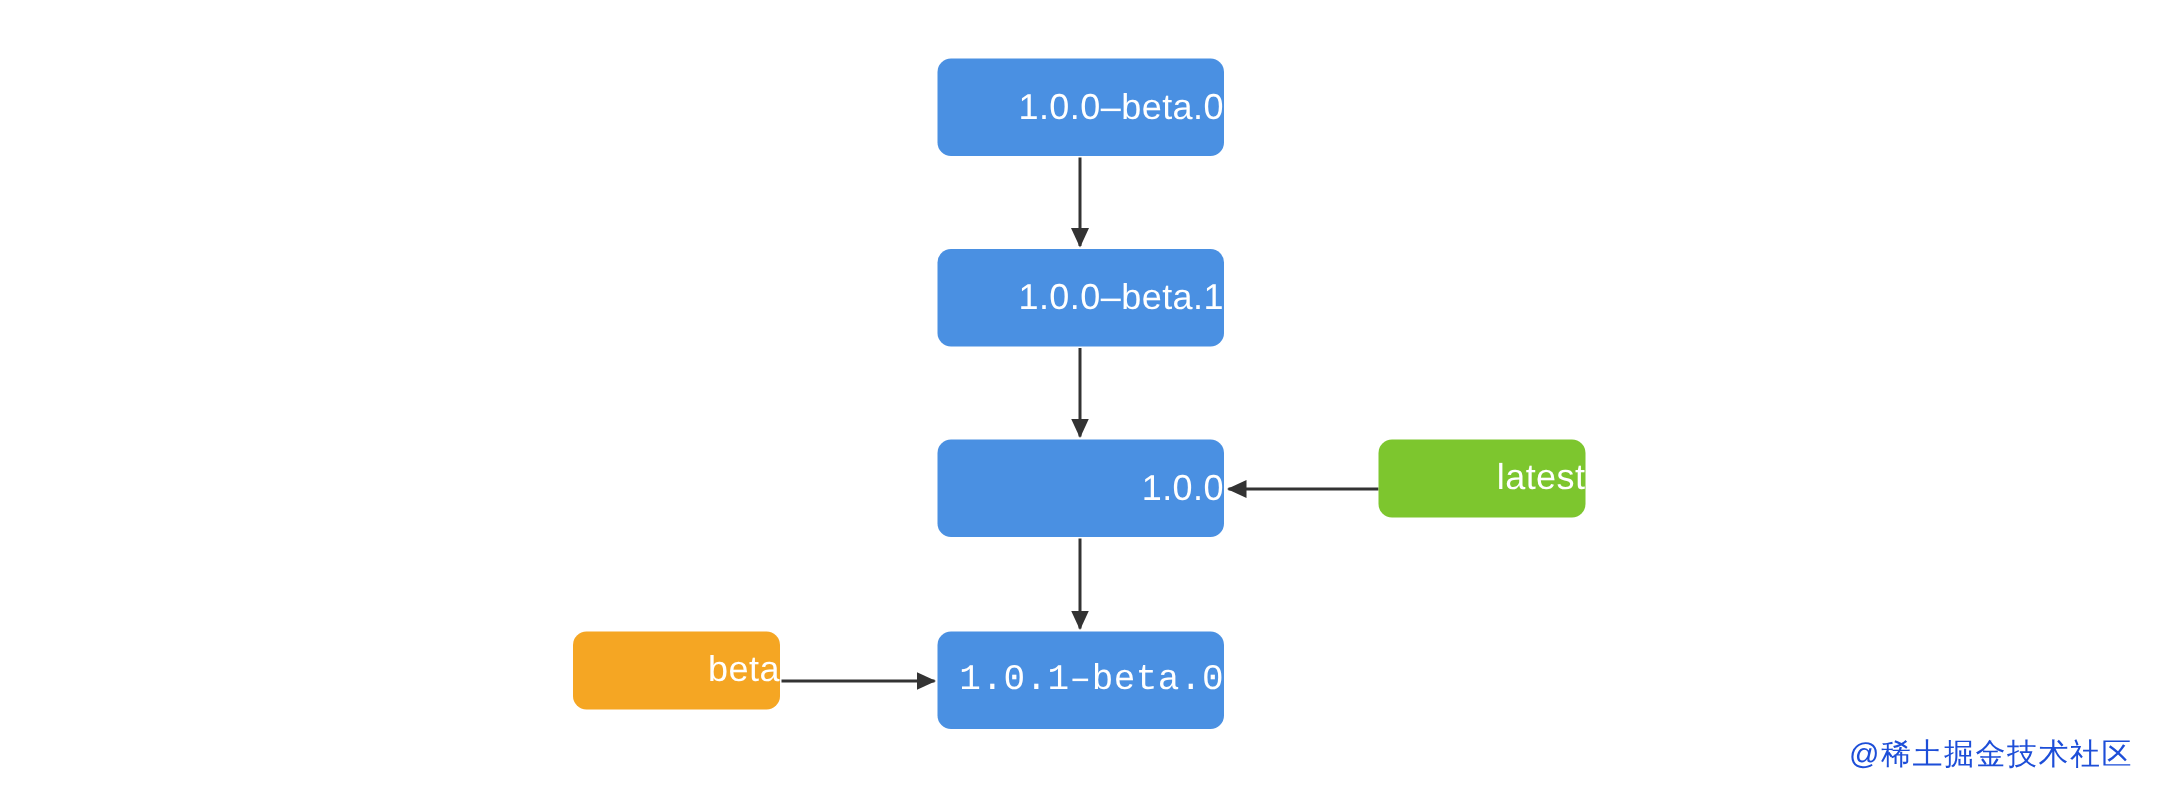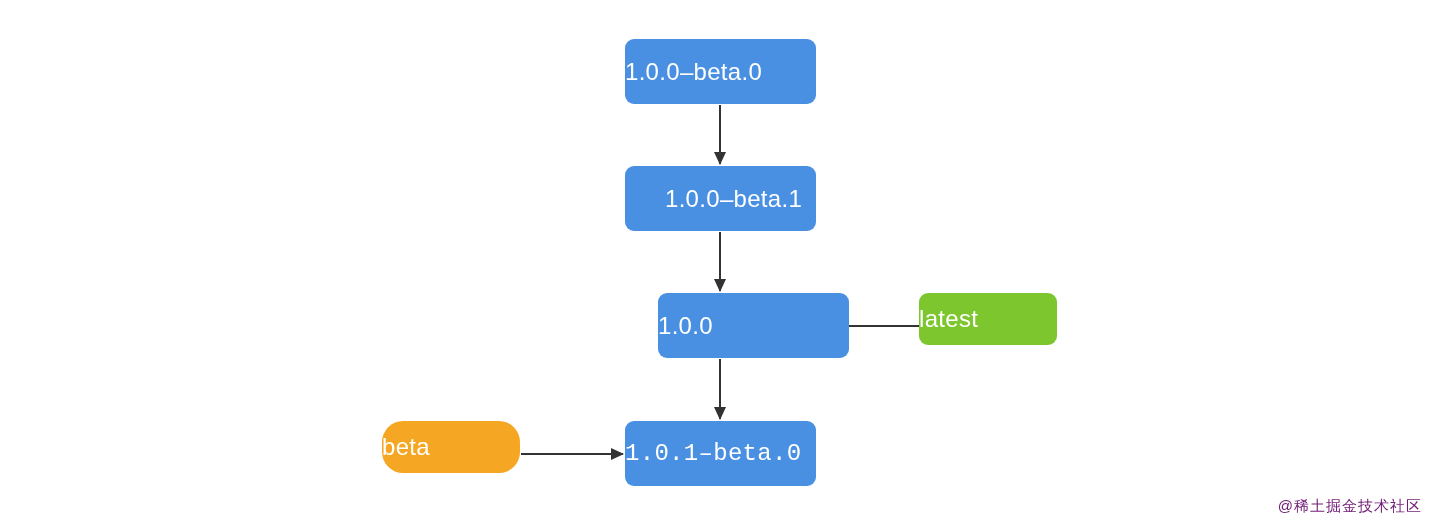--- a/index.html
+++ b/index.html
@@ -20,43 +20,43 @@
     width: 1440px;
     height: 528px;
     pointer-events: none;
   }
 
   .node {
     position: absolute;
     border-radius: 9px;
     display: flex;
     align-items: center;
-    justify-content: flex-start;
+    justify-content: flex-end;
     color: #ffffff;
     font-size: 24px;
     letter-spacing: 0.3px;
     font-weight: 400;
   }
 
   .node-version { width: 191px; height: 65px; }
   .node-tag     { width: 138px; height: 52px; }
 
   .n-beta0  { left: 625px; top: 39px;  }
   .n-beta1  { left: 625px; top: 166px; }
-  .n-100    { left: 658px; top: 293px; }
+  .n-100    { left: 625px; top: 293px; }
   .n-latest { left: 919px; top: 293px; }
   .n-101b0  { left: 625px; top: 421px; }
-  .n-beta   { left: 382px; top: 421px; border-radius: 21px; }
+  .n-beta   { left: 382px; top: 421px; }
 
   .watermark {
     position: absolute;
     right: 18px;
     bottom: 12px;
-    font-size: 15px;
-    color: #701a75;
+    font-size: 20px;
+    color: #1d4ed8;
     letter-spacing: 1px;
     user-select: none;
   }
 </style>
 </head>
 <body>
 
 <div class="canvas">
 
   <svg class="arrow-layer" width="1440" height="528" viewBox="0 0 1440 528" xmlns="http://www.w3.org/2000/svg">

